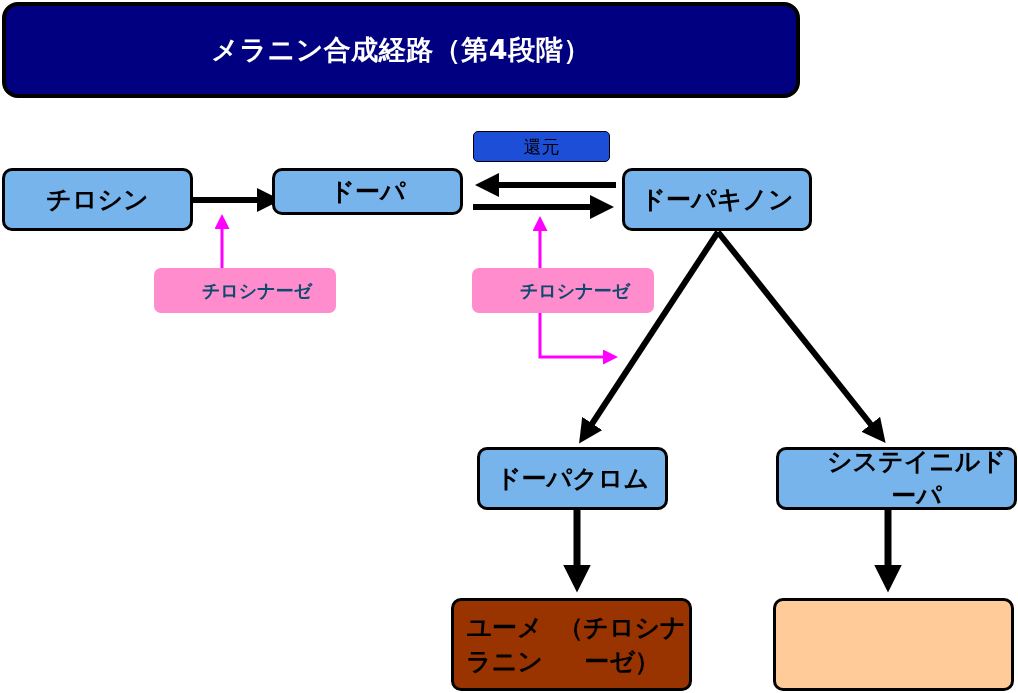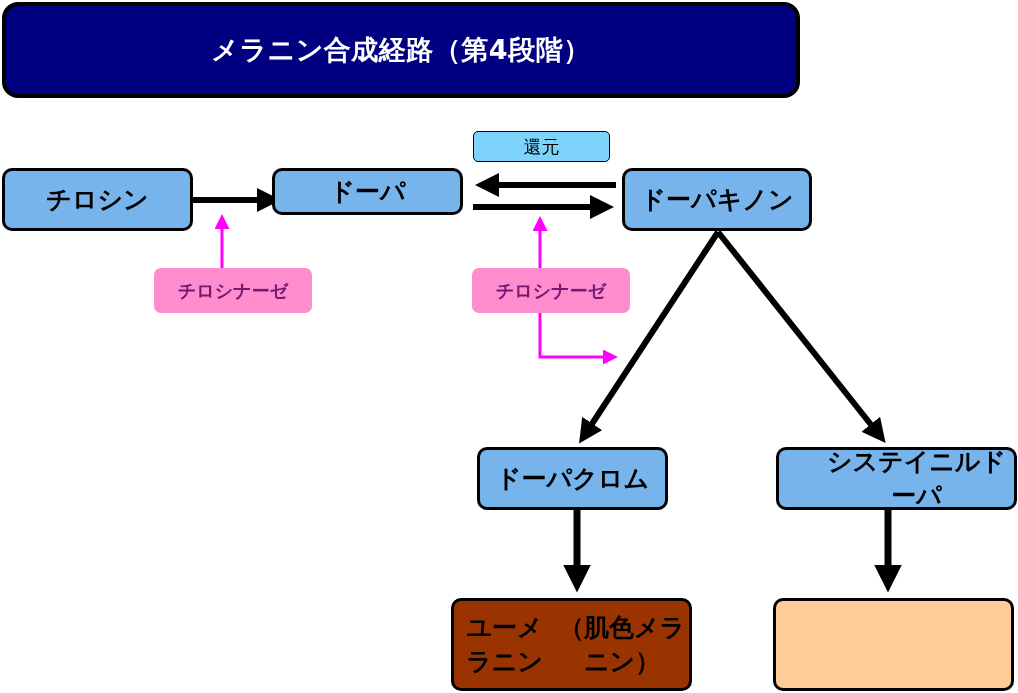--- a/index.html
+++ b/index.html
@@ -8,22 +8,22 @@
   .title-box { position:absolute; left:2px; top:2px; width:790px; height:88px;
     background:#000080; border:4px solid #000; border-radius:16px;
     display:flex; align-items:center; justify-content:center;
     color:#fff; font-size:27px; font-weight:bold; letter-spacing:0.5px; }
   .node { position:absolute; display:flex; align-items:center; justify-content:center;
     border:3.5px solid #000; border-radius:10px; box-sizing:border-box;
     font-weight:bold; font-size:25px; color:#000; text-align:center; line-height:1.35; }
   .blue { background:#78b4ec; }
   .enzyme { position:absolute; background:#ff8ccc; border-radius:7px;
     display:flex; align-items:center; justify-content:center;
-    font-weight:bold; font-size:18px; color:#701a75; }
-  .label-box { position:absolute; background:#7dd3fc; border:1.5px solid #000; border-radius:5px;
+    font-weight:bold; font-size:18px; color:#0c4a6e;padding-left:24px; }
+  .label-box { position:absolute; background:#1d4ed8; border:1.5px solid #000; border-radius:5px;
     display:flex; align-items:center; justify-content:center; font-size:18px; color:#000; box-sizing:border-box; }
   svg.arrows { position:absolute; left:0; top:0; }
   .col { flex-direction:row; }
 </style>
 </head>
 <body>
 
 <div class="title-box">メラニン合成経路（第4段階）</div>
 
 <svg class="arrows" width="1018" height="693">
@@ -58,21 +58,21 @@
 </svg>
 
 <div class="node blue" style="left:2px; top:168px; width:191px; height:63px;">チロシン</div>
 <div class="node blue" style="left:272px; top:168px; width:191px; height:47px;">ドーパ</div>
 <div class="node blue" style="left:622px; top:168px; width:190px; height:63px;">ドーパキノン</div>
 <div class="node blue" style="left:477px; top:447px; width:191px; height:63px;">ドーパクロム</div>
 <div class="node blue" style="left:776px; top:447px; width:241px; height:63px;padding-left:40px;">システイニルドーパ</div>
 
 <div class="node col" style="left:451px; top:598px; width:241px; height:93px; background:#993300;">
   <span>ユーメラニン</span>
-  <span>（肌色メラニン）</span>
+  <span>（チロシナーゼ）</span>
 </div>
 <div class="node col" style="left:773px; top:598px; width:241px; height:93px; background:#ffcc99;">
 </div>
 
 <div class="enzyme" style="left:154px; top:268px; width:158px; height:45px;">チロシナーゼ</div>
 <div class="enzyme" style="left:472px; top:268px; width:158px; height:45px;">チロシナーゼ</div>
 
 <div class="label-box" style="left:473px; top:131px; width:137px; height:31px;">還元</div>
 
 </body></html>

